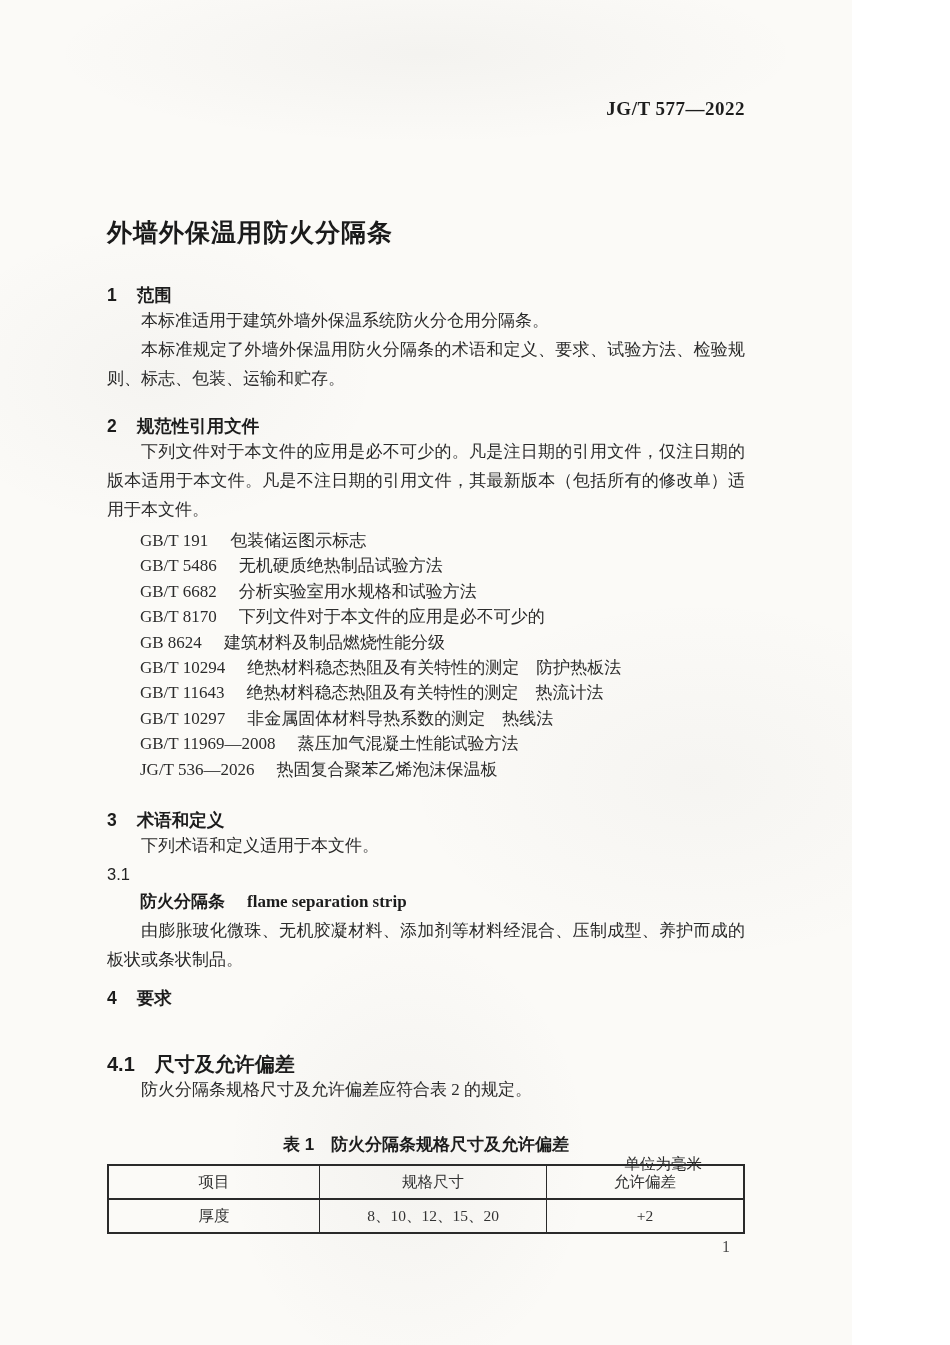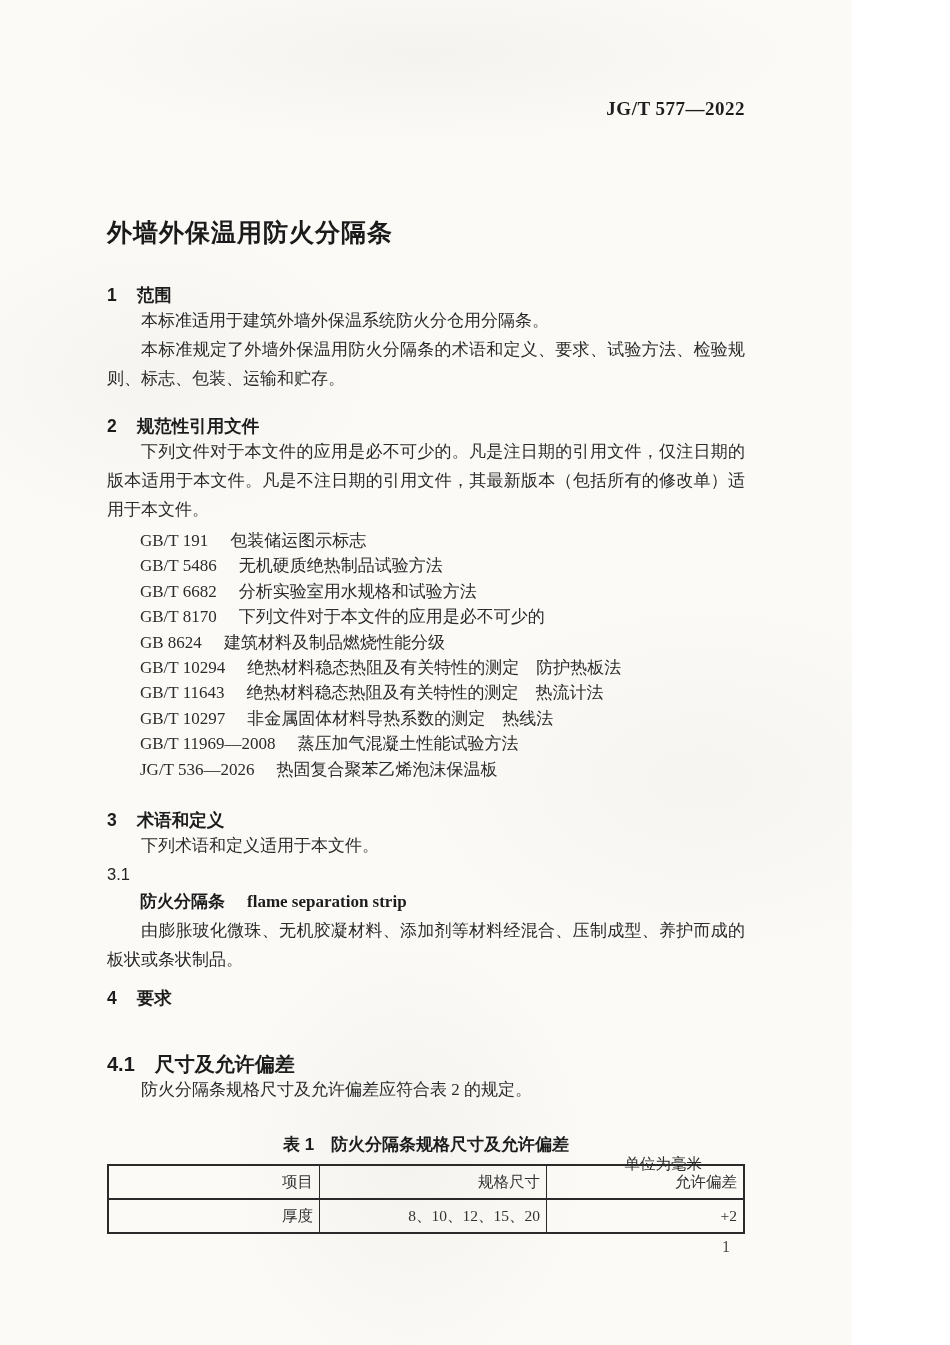--- a/index.html
+++ b/index.html
@@ -89,21 +89,21 @@
     margin-top: 18px;
   }
 
   table.spec-table {
     margin-top: 9px; width: 100%;
     border-collapse: collapse;
     border: 2px solid #2a2a2a;
   }
   table.spec-table th, table.spec-table td {
     border: 1px solid #2a2a2a;
-    height: 32px; text-align: right; vertical-align: middle;
+    height: 32px; text-align: center; vertical-align: middle;
     font-weight: 400; font-size: 15.5px; color: #333;
     font-family: "Liberation Serif", "DejaVu Serif", serif;
     padding: 0 6px;
   }
   table.spec-table thead tr { border-bottom: 2px solid #2a2a2a; }
   .col-item { width: 246px; }
   .col-size { width: 262px; }
   .col-dev  { width: 228px; }
 
   .page-number {

